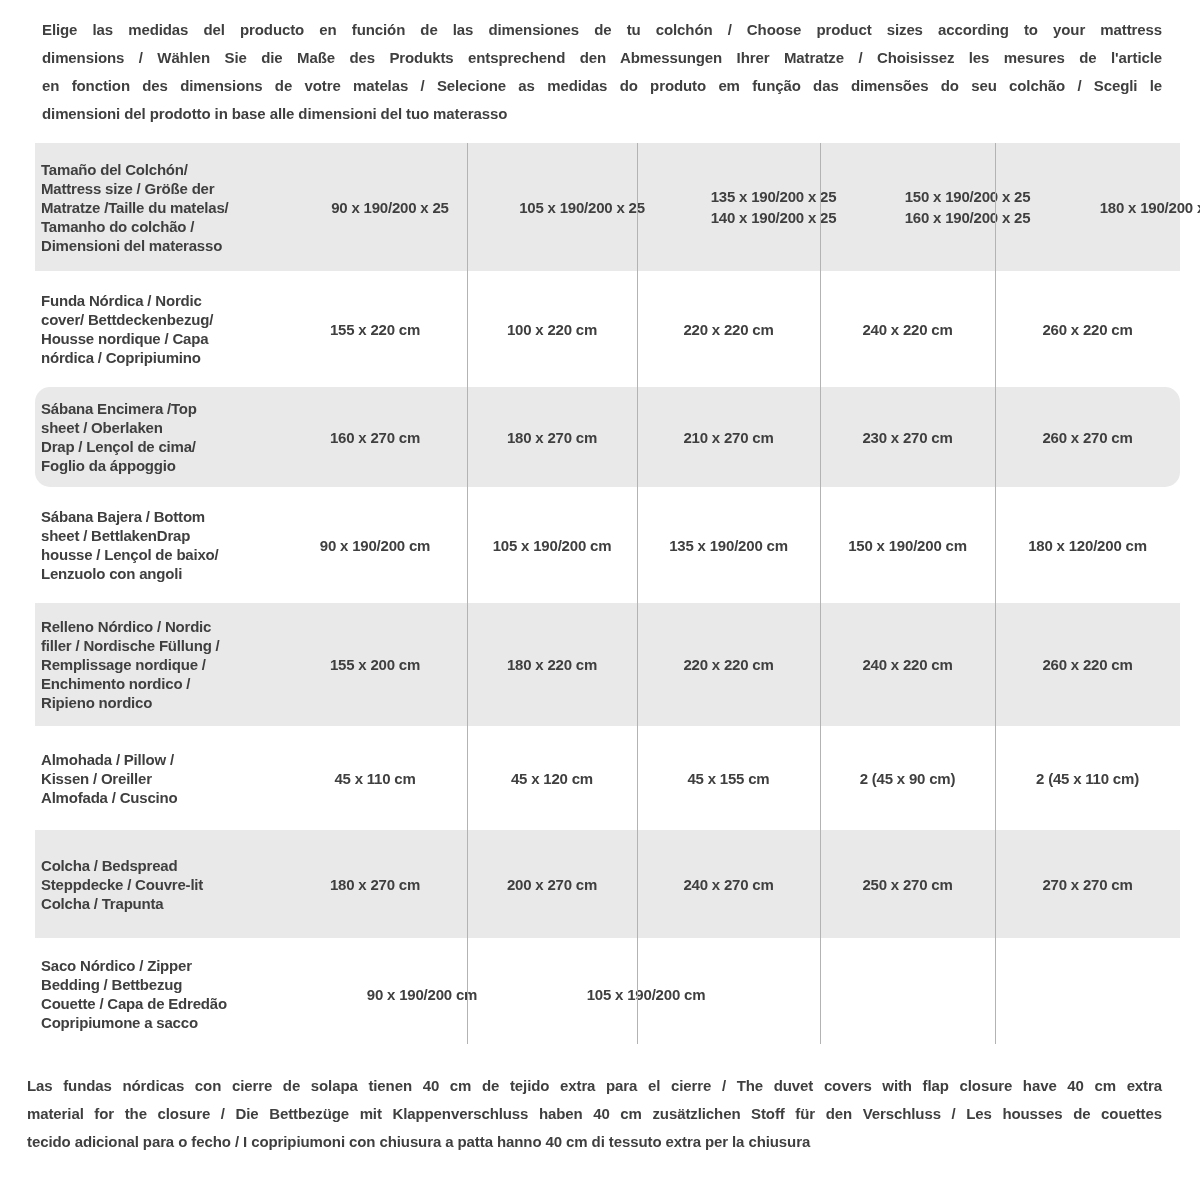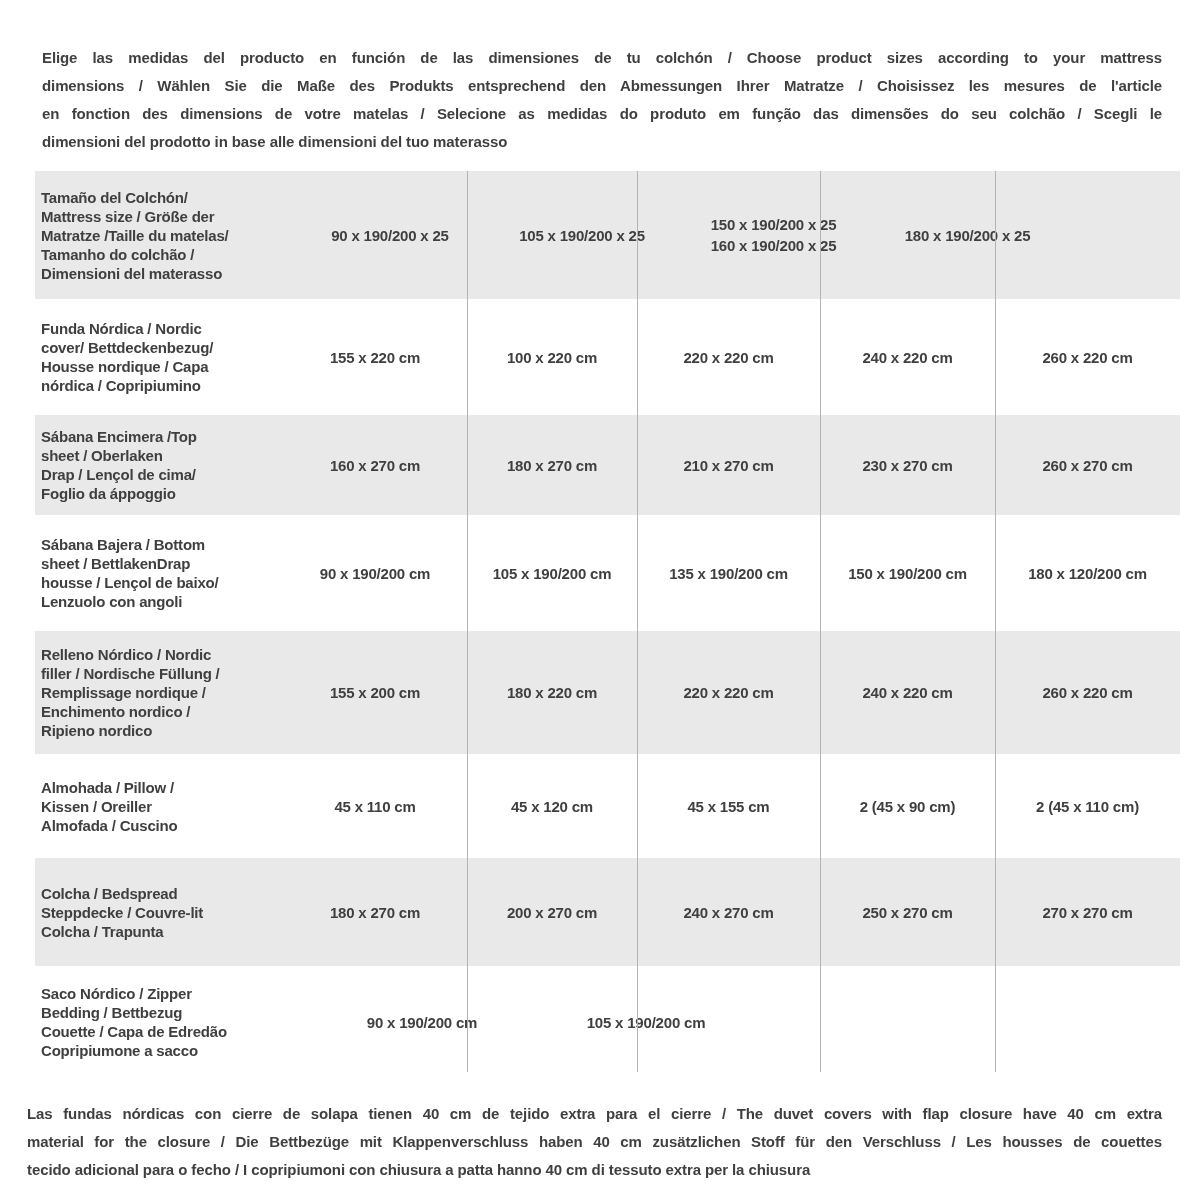--- a/index.html
+++ b/index.html
@@ -10,21 +10,21 @@
     height: 1200px;
     overflow: hidden;
     font-family: "Liberation Sans", sans-serif;
     color: #3f3f3f;
     -webkit-font-smoothing: antialiased;
   }
   .page { width: 1200px; height: 1200px; position: relative; }
 
   
   .para { margin: 0 38px 0 42px; font-weight: bold; font-size: 15px; letter-spacing: -0.1px; }
-  .para.intro { padding-top: 44px; }
+  .para.intro { padding-top: 16px; }
   .para.foot  { padding-top: 22px; margin-left: 27px; }
   .para .jline { line-height: 28px; text-align: justify; text-align-last: justify; white-space: normal; }
   .para .jline.last { text-align-last: left; }
 
   
   .tbl { position: relative; margin: 15px 20px 0 35px; width: 1145px; }
   .row {
     display: grid;
     grid-template-columns: 248px 184px 170px 183px 175px 185px;
     align-items: center;
@@ -79,38 +79,40 @@
     <div class="vline vl4"></div>
 
     <div class="row gray" style="min-height:128px;gap:15px;">
       <div class="lbl">Tamaño del Colchón/
 Mattress size / Größe der
 Matratze /Taille du matelas/
 Tamanho do colchão /
 Dimensioni del materasso</div>
       <div class="val">90 x 190/200 x 25</div>
       <div class="val">105 x 190/200 x 25</div>
+      <div class="val">135 x 190/200 x 25
+140 x 190/200 x 25</div>
       <div class="val">150 x 190/200 x 25
 160 x 190/200 x 25</div>
       <div class="val">180 x 190/200 x 25</div>
     </div>
 
     <div class="row white" style="min-height:110px;">
       <div class="lbl">Funda Nórdica /  Nordic
 cover/ Bettdeckenbezug/
 Housse nordique  / Capa
 nórdica / Copripiumino</div>
       <div class="val">155 x 220 cm</div>
       <div class="val">100 x 220 cm</div>
       <div class="val">220 x 220 cm</div>
       <div class="val">240 x 220 cm</div>
       <div class="val">260 x 220 cm</div>
     </div>
 
-    <div class="row gray" style="min-height:100px;">
+    <div class="row gray" style="min-height:100px;border-radius:15px;">
       <div class="lbl">Sábana Encimera /Top
 sheet / Oberlaken
 Drap / Lençol de cima/
 Foglio da áppoggio</div>
       <div class="val">160 x 270 cm</div>
       <div class="val">180 x 270 cm</div>
       <div class="val">210 x 270 cm</div>
       <div class="val">230 x 270 cm</div>
       <div class="val">260 x 270 cm</div>
     </div>

